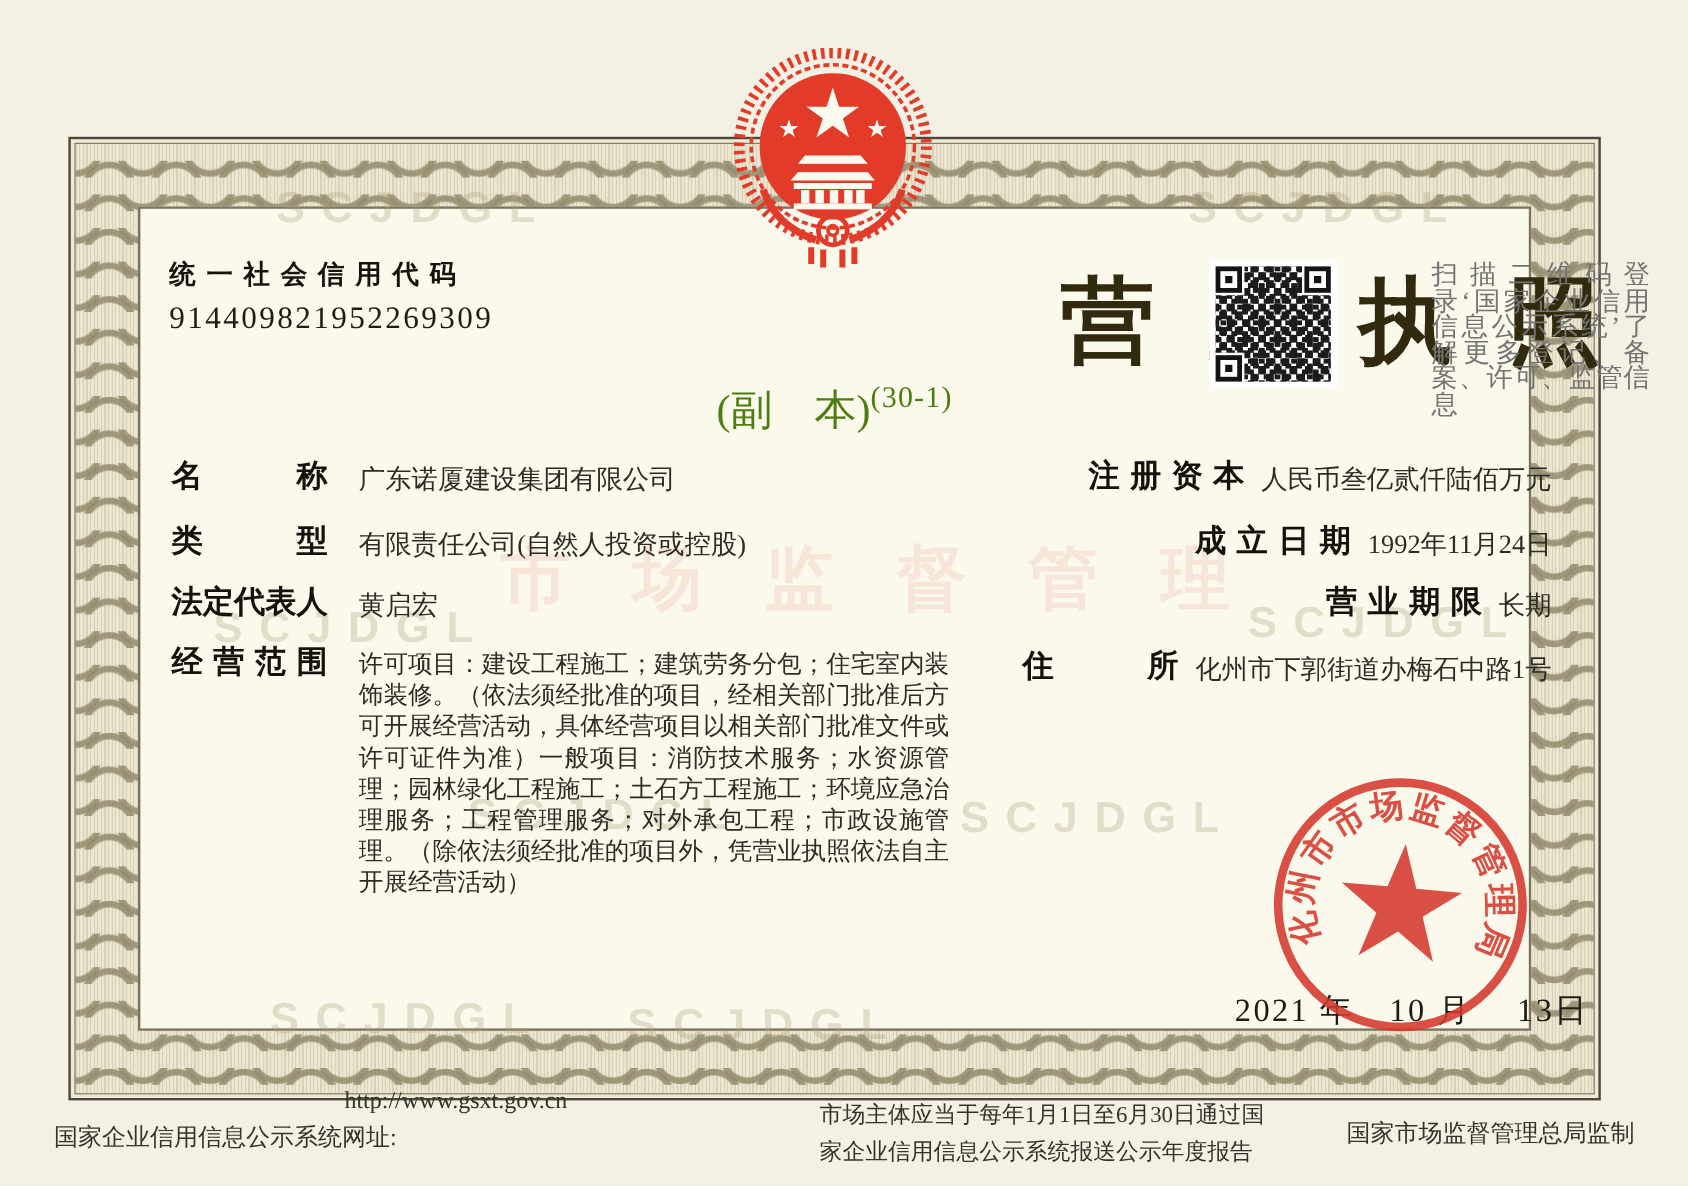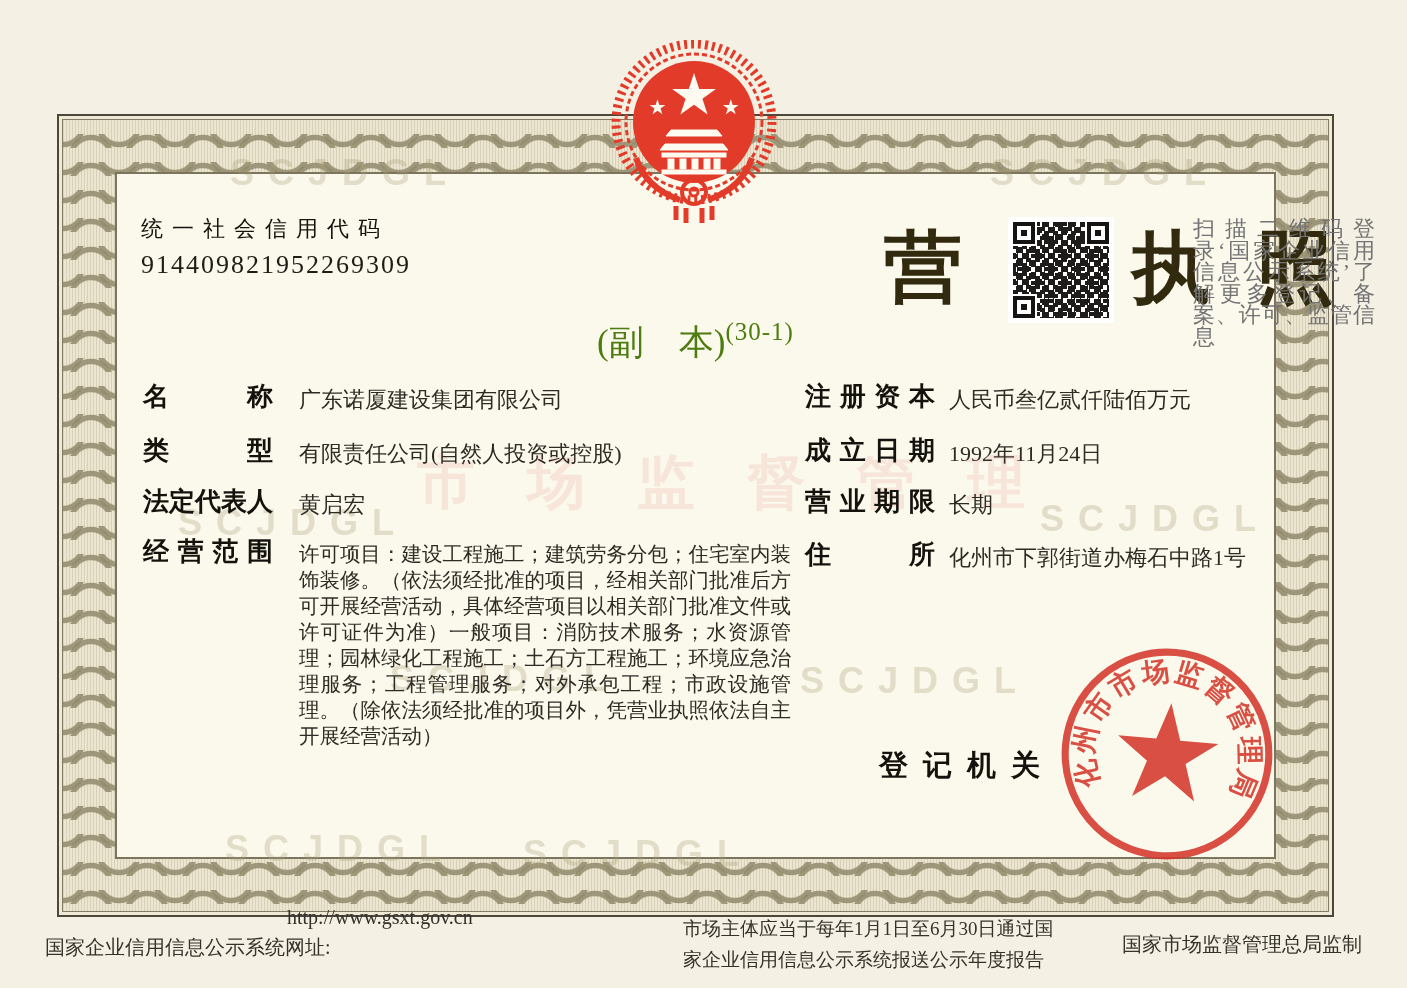--- a/index.html
+++ b/index.html
@@ -40,21 +40,21 @@
     font-weight:bold; color:rgba(224,120,110,.15); white-space:nowrap;
     font-family:Liberation Sans, sans-serif; user-select:none;
   }
 
   
   .emblem { position:absolute; left:549px; top:-74px; width:176px; height:184px; z-index:6; }
 
   
   .credit-label {
     position:absolute; left:84px; top:100px;
-    font-family:"Liberation Sans", sans-serif; font-weight:normal;
+    font-family:"Liberation Sans", sans-serif; font-weight:bold;
     font-size:22px; letter-spacing:9px; color:#16130d; white-space:nowrap;
   }
   .credit-code {
     position:absolute; left:84px; top:136px;
     font-size:26px; letter-spacing:2px; color:#201d16; white-space:nowrap;
   }
   .main-title {
     position:absolute; left:0; right:-46px; top:102px; text-align:right;
     font-family:"Liberation Sans", sans-serif; font-weight:900;
     font-size:78px; letter-spacing:46px; color:#322a0f; white-space:nowrap;
@@ -86,21 +86,21 @@
   
   .row { position:absolute; display:flex; }
   .flabel {
     font-family:"Liberation Sans", sans-serif; font-weight:bold;
     font-size:26px; color:#14120c; width:130px; flex:0 0 130px;
     text-align:justify; text-align-last:justify; line-height:1.15;
   }
   .fvalue { font-size:22px; color:#2e2b24; padding-top:3px; white-space:nowrap; }
   .fvalue.wrap { white-space:normal; font-size:20.5px; line-height:26px; padding-top:4px; text-align:justify; }
   .col-l { left:86px; } .col-l .fvalue { margin-left:26px; }
-  .col-r { left:748px; } .col-r .fvalue { margin-left:14px; }
+  .col-r { left:716px;justify-content:flex-end; } .col-r .fvalue { margin-left:14px; }
 
   
   .registry {
     position:absolute; left:822px; top:632px;
     font-family:"Liberation Sans", sans-serif; font-weight:bold;
     font-size:29px; letter-spacing:15px; color:#14120c; white-space:nowrap;
   }
   .date-line {
     position:absolute; left:972px; top:710px;
     font-size:27px; color:#1f1c16; white-space:nowrap; letter-spacing:2px;
@@ -212,21 +212,21 @@
       </div>
       <div class="row col-r" style="top:373px;width:520px">
         <div class="flabel">营业期限</div>
         <div class="fvalue">长期</div>
       </div>
       <div class="row col-r" style="top:426px;width:520px">
         <div class="flabel">住所</div>
         <div class="fvalue">化州市下郭街道办梅石中路1号</div>
       </div>
 
-      <div class="registry">登记机关</div>
+      <div class="date-line">2021 年　10 月　 13日</div>
 
       <div class="stamp">
         <svg viewBox="0 0 220 220" width="224" height="224">
           <circle cx="110" cy="110" r="100" fill="none" stroke="#d5382c" stroke-width="7"></circle>
           <path id="sealArc" d="M44.8,140.4 A72,72 0 1 1 175.2,140.4" fill="none"></path>
           <text font-size="27" font-weight="bold" fill="#d5382c" font-family="'Liberation Sans', sans-serif" letter-spacing="3">
             <textPath href="#sealArc" startOffset="50%" text-anchor="middle">化州市市场监督管理局</textPath>
           </text>
           <polygon fill="#d5382c" points="110,60 121.8,95.8 159.4,95.9 129,118.2 140.6,154.1 110,132 79.4,154.1 91,118.2 60.6,95.9 98.2,95.8"></polygon>
         </svg>

